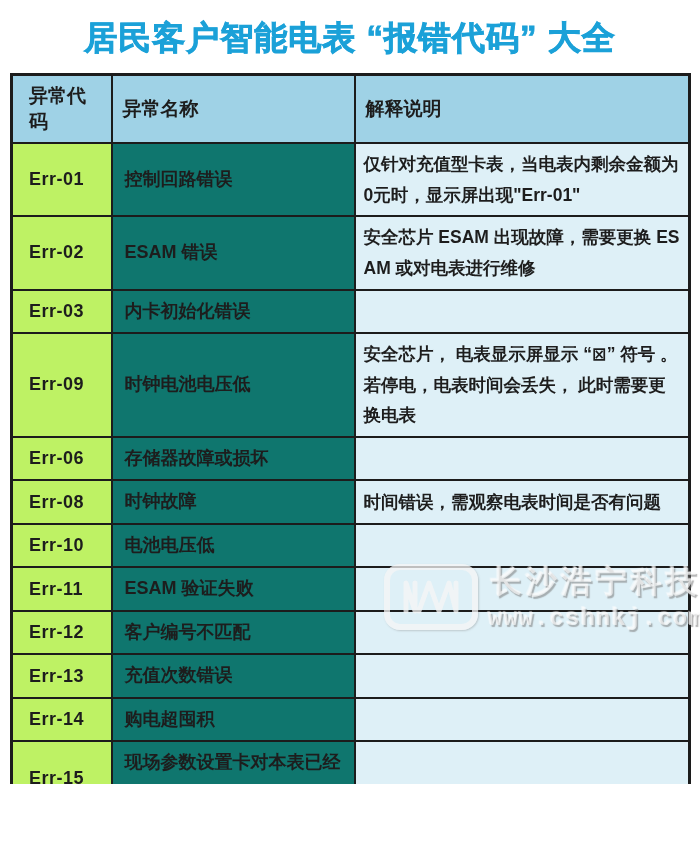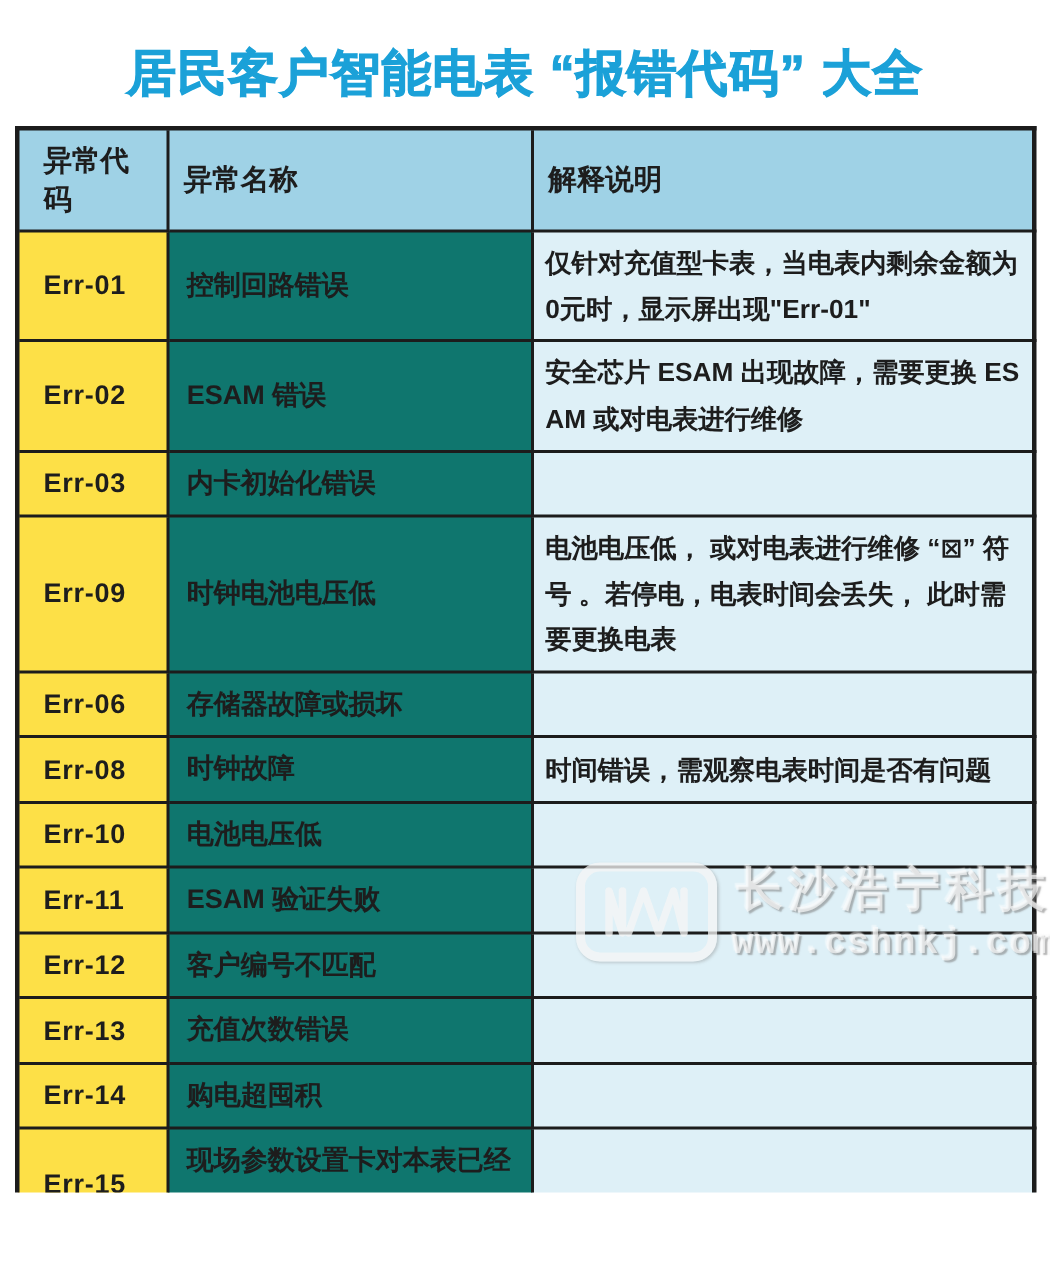--- a/index.html
+++ b/index.html
@@ -4,21 +4,21 @@
 <style>
   html, body {
     margin: 0; padding: 0;
     background: #ffffff;
     font-family: "Liberation Sans", "DejaVu Sans", sans-serif;
   }
   .page {
     position: relative;
     width: 700px;
     height: 784px;
-    margin: 11px auto;
+    margin: 0 auto;
     background: #ffffff;
     overflow: hidden;
   }
   .title {
     margin: 0;
     padding-top: 16px;
     height: 52px;
     text-align: center;
     font-size: 33px;
     font-weight: 900;
@@ -50,21 +50,21 @@
   .err-table th {
     background: #9fd2e6;
     text-align: left;
     font-size: 19px;
     font-weight: 700;
     padding: 7px 10px;
   }
   .err-table th.col-code { padding-left: 16px; }
   .err-table td { font-size: 18px; font-weight: 600; }
   .err-table td.col-code {
-    background: #fde047;
+    background: #bef264;
     padding: 5px 6px 5px 16px;
     font-family: "Liberation Sans", "DejaVu Sans", sans-serif;
     letter-spacing: 0.5px;
     white-space: nowrap;
   }
   .err-table td.col-name {
     background: #0f766e;
     padding: 5px 10px 5px 12px;
     line-height: 1.75;
   }
@@ -150,21 +150,21 @@
             <td class="col-desc">安全芯片 ESAM 出现故障，需要更换 ESAM 或对电表进行维修</td>
           </tr>
           <tr>
             <td class="col-code">Err-03</td>
             <td class="col-name">内卡初始化错误</td>
             <td class="col-desc"></td>
           </tr>
           <tr>
             <td class="col-code">Err-09</td>
             <td class="col-name">时钟电池电压低</td>
-            <td class="col-desc">电池电压低， 或对电表进行维修 “⊠” 符号 。若停电，电表时间会丢失， 此时需要更换电表</td>
+            <td class="col-desc">安全芯片， 电表显示屏显示 “⊠” 符号 。若停电，电表时间会丢失， 此时需要更换电表</td>
           </tr>
           <tr>
             <td class="col-code">Err-06</td>
             <td class="col-name">存储器故障或损坏</td>
             <td class="col-desc"></td>
           </tr>
           <tr>
             <td class="col-code">Err-08</td>
             <td class="col-name">时钟故障</td>
             <td class="col-desc">时间错误，需观察电表时间是否有问题</td>

